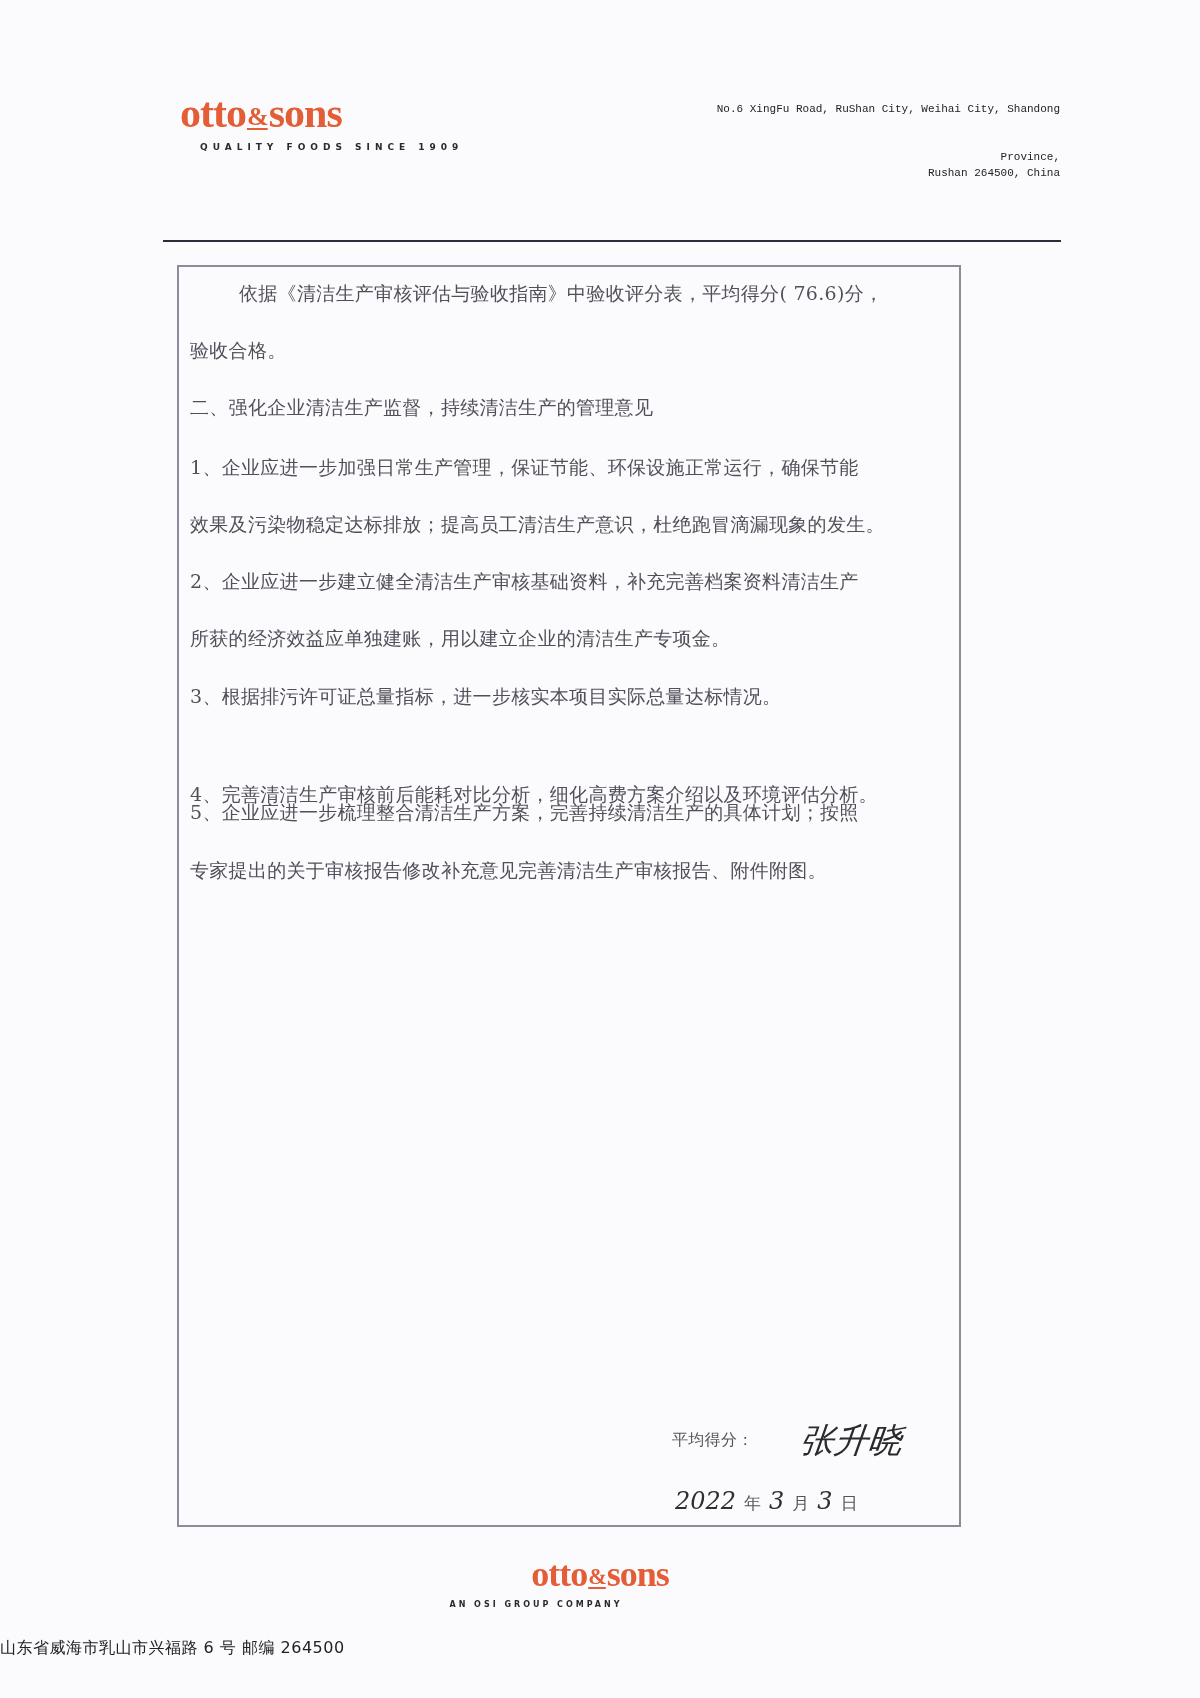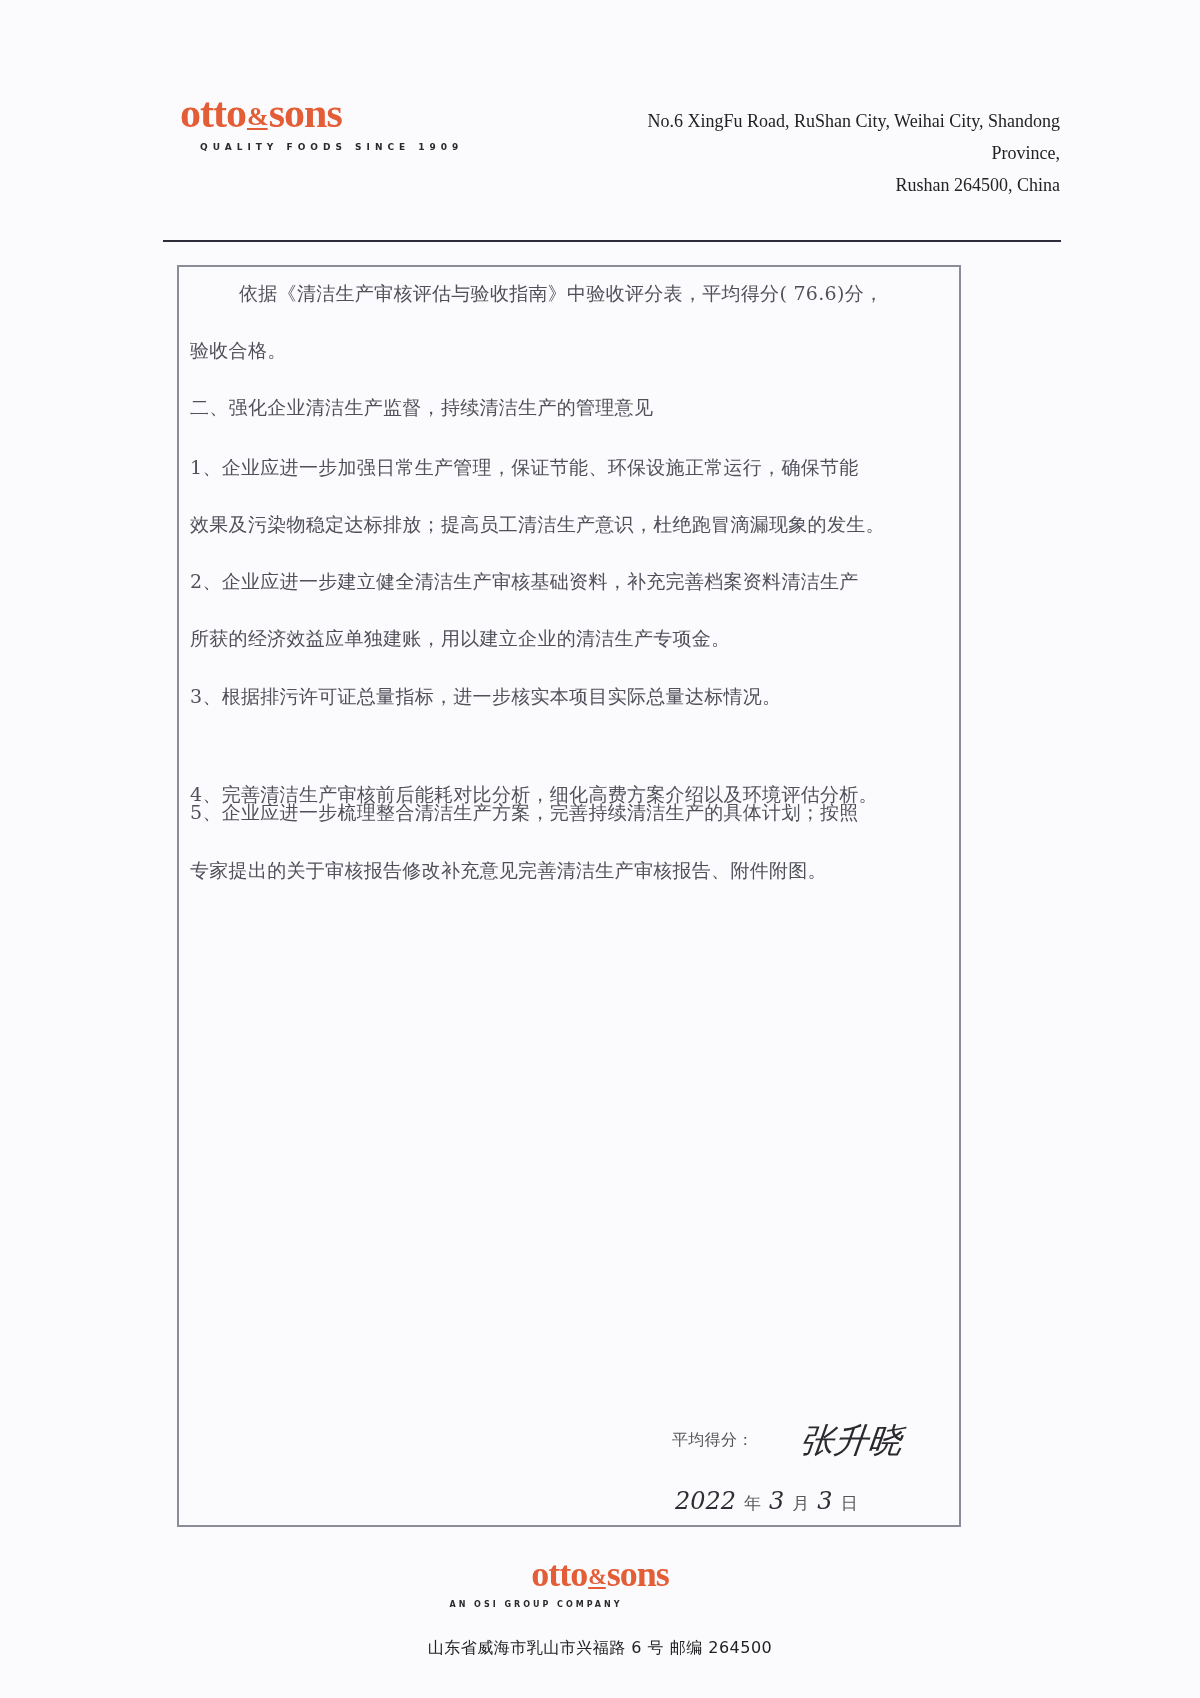--- a/index.html
+++ b/index.html
@@ -21,25 +21,25 @@
   .logo-tag {
     font-family: "DejaVu Sans", "Liberation Sans", sans-serif;
     font-weight: bold; color: #2a2a2a; letter-spacing: 5px; white-space: nowrap;
   }
 
   .header-logo { left: 180px; top: 92px; font-size: 42px; }
   .header-tag { left: 200px; top: 142px; font-size: 9px; }
 
   .address {
     right: 140px; text-align: right;
-    font-family: Liberation Serif, serif;
-    font-size: 18px; color: #222; white-space: nowrap; margin-top: 8px;
+    font-family: Liberation Mono, monospace;
+    font-size: 11px; color: #222; white-space: nowrap;
   }
   .addr-1 { top: 103px; }
-  .addr-2 { top: 135px; }
+  .addr-2 { top: 151px; }
   .addr-3 { top: 167px; }
 
   .rule { left: 163px; top: 240px; width: 898px; height: 2px; background: #2d2d3a; }
 
   .box {
     left: 177px; top: 265px; width: 784px; height: 1262px;
     border: 2px solid #8a8c9a;
     box-sizing: border-box;
   }
 
@@ -53,21 +53,21 @@
   .sig-name {
     left: 800px; top: 1418px; font-size: 34px; color: #2a2a2e;
     font-family: "DejaVu Serif", serif; font-style: italic; transform: skew(-6deg);
   }
   .date-line { left: 675px; top: 1487px; font-size: 24px; color: #2e2e34; font-style: italic; }
   .date-line .unit { font-size: 17px; font-style: normal; color: #555; margin: 0 8px; }
 
   .footer-logo { left: 0; width: 1200px; top: 1556px; text-align: center; font-size: 36px; }
   .footer-tag { left: 0; width: 1072px; top: 1600px; text-align: center; font-size: 8px; letter-spacing: 3px; }
   .footer-addr {
-    left: 0; width: 1200px; top: 1638px; text-align: center;
+    left: 0; width: 1200px; top: 1638px; text-align: left;
     font-family: "DejaVu Sans", "Liberation Sans", sans-serif; font-size: 16px; color: #222;
     letter-spacing: 0.5px;
   }
 </style>
 </head>
 <body>
 
 <div class="abs logo-word header-logo">
   <span>otto</span><span class="logo-amp">&amp;</span><span>sons</span>
 </div>

